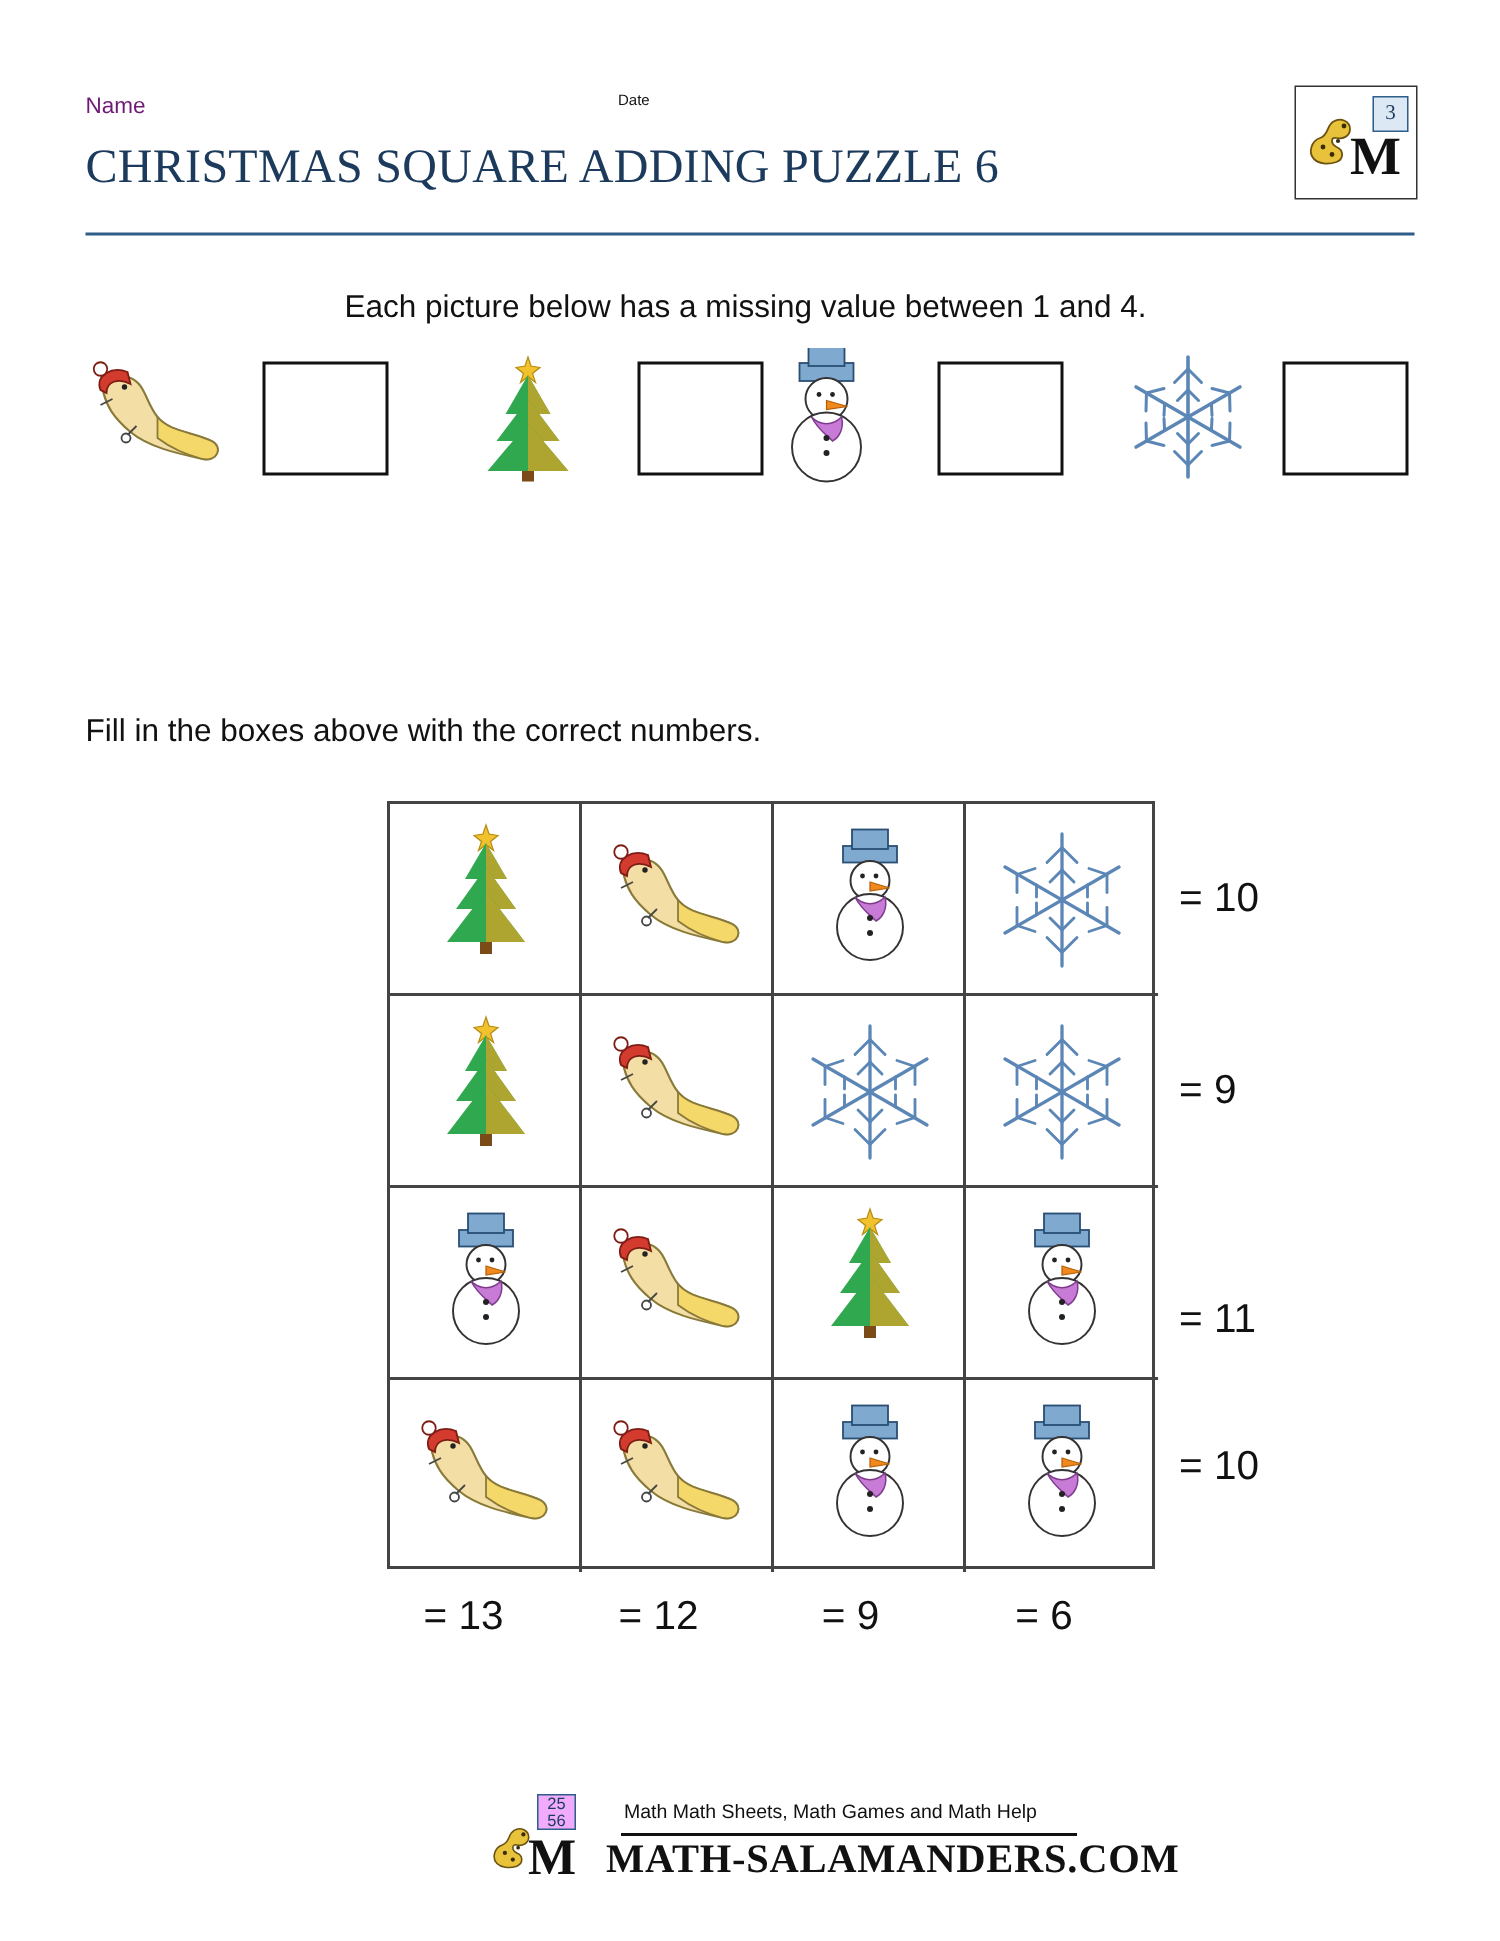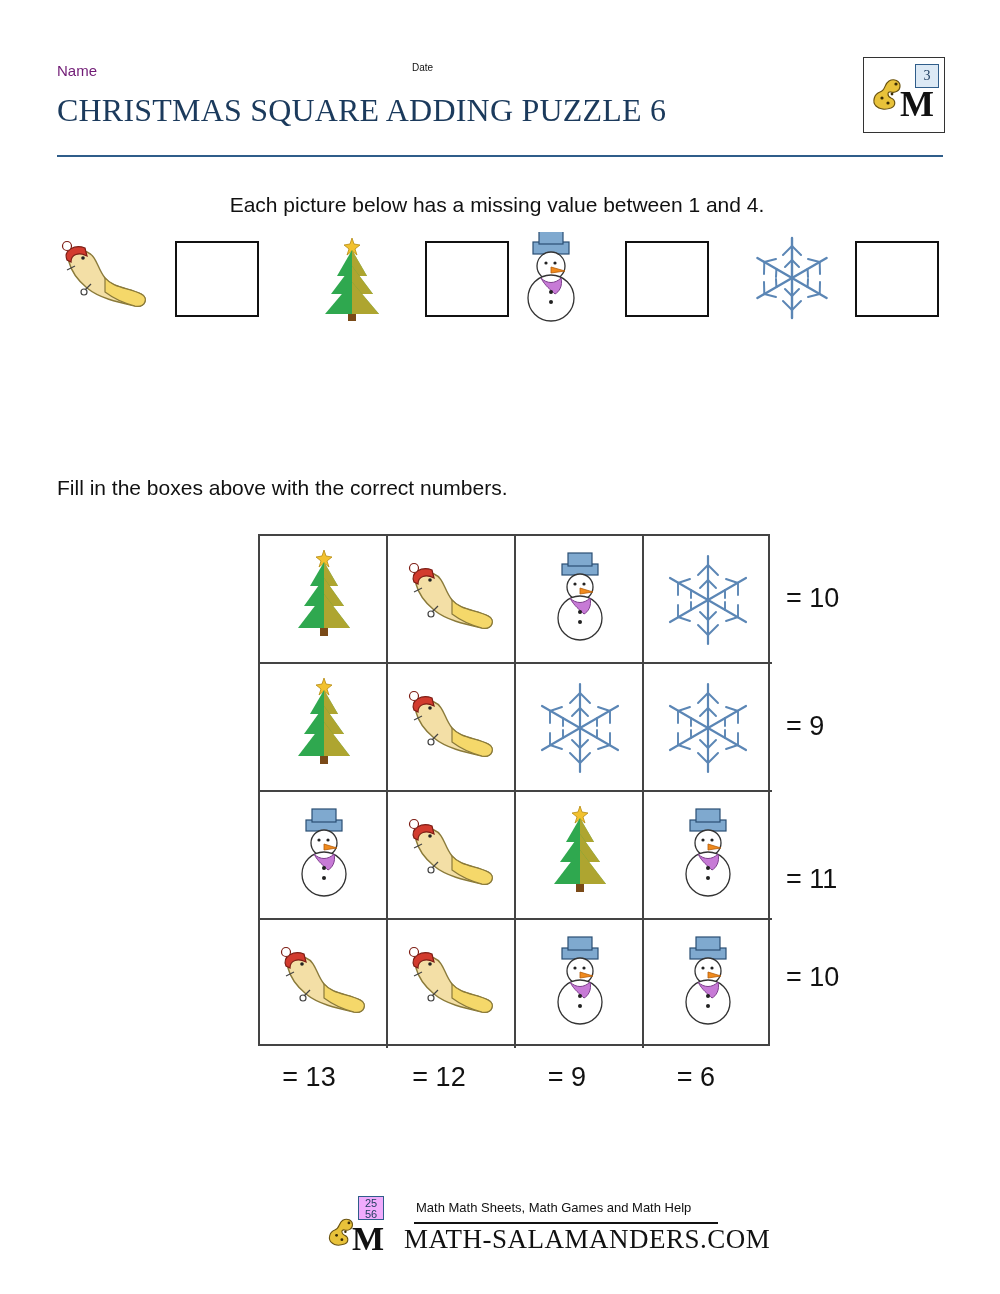--- a/index.html
+++ b/index.html
@@ -51,21 +51,21 @@
   .gr.lastr .gc{border-bottom:none;}
   .cellpic{position:absolute;left:0;top:0;width:128px;height:128px;}
 
   .rowtot{position:absolute;left:786px;font-size:27px;color:#111;}
   .coltot{position:absolute;top:1062px;font-size:27px;color:#111;text-align:center;width:128px;}
 
   
   .footer{position:absolute;left:316px;top:1196px;width:400px;height:70px;}
   .foot-text{position:absolute;left:100px;top:4px;font-size:13px;color:#111;white-space:nowrap;}
   .foot-line{position:absolute;left:98px;top:26px;width:304px;height:2px;background:#111;}
-  .foot-url{position:absolute;left:88px;top:28px;font-family:"Liberation Serif",serif;font-size:27px;letter-spacing:.5px;color:#111;white-space:nowrap;}
+  .foot-url{position:absolute;left:88px;top:28px;font-family:"Liberation Serif",serif;font-size:27px;letter-spacing:.5px;color:#111;white-space:nowrap;font-weight:bold;}
   .foot-logo{position:absolute;left:8px;top:0px;width:90px;height:64px;}
   .foot-logo .sal{position:absolute;left:2px;top:16px;font-size:30px;line-height:30px;}
   .foot-logo .mm{position:absolute;left:28px;top:26px;font-family:"Liberation Serif",serif;font-size:34px;line-height:34px;font-weight:700;color:#111;}
   .foot-logo .num{position:absolute;left:34px;top:0px;width:26px;height:24px;border:1px solid #2f5d8a;background:#f0abfc;color:#1b3a5c;font-size:11px;text-align:center;line-height:11px;padding-top:1px;box-sizing:border-box;}
 
   svg{display:block;}
 </style>
 </head>
 <body>
 

